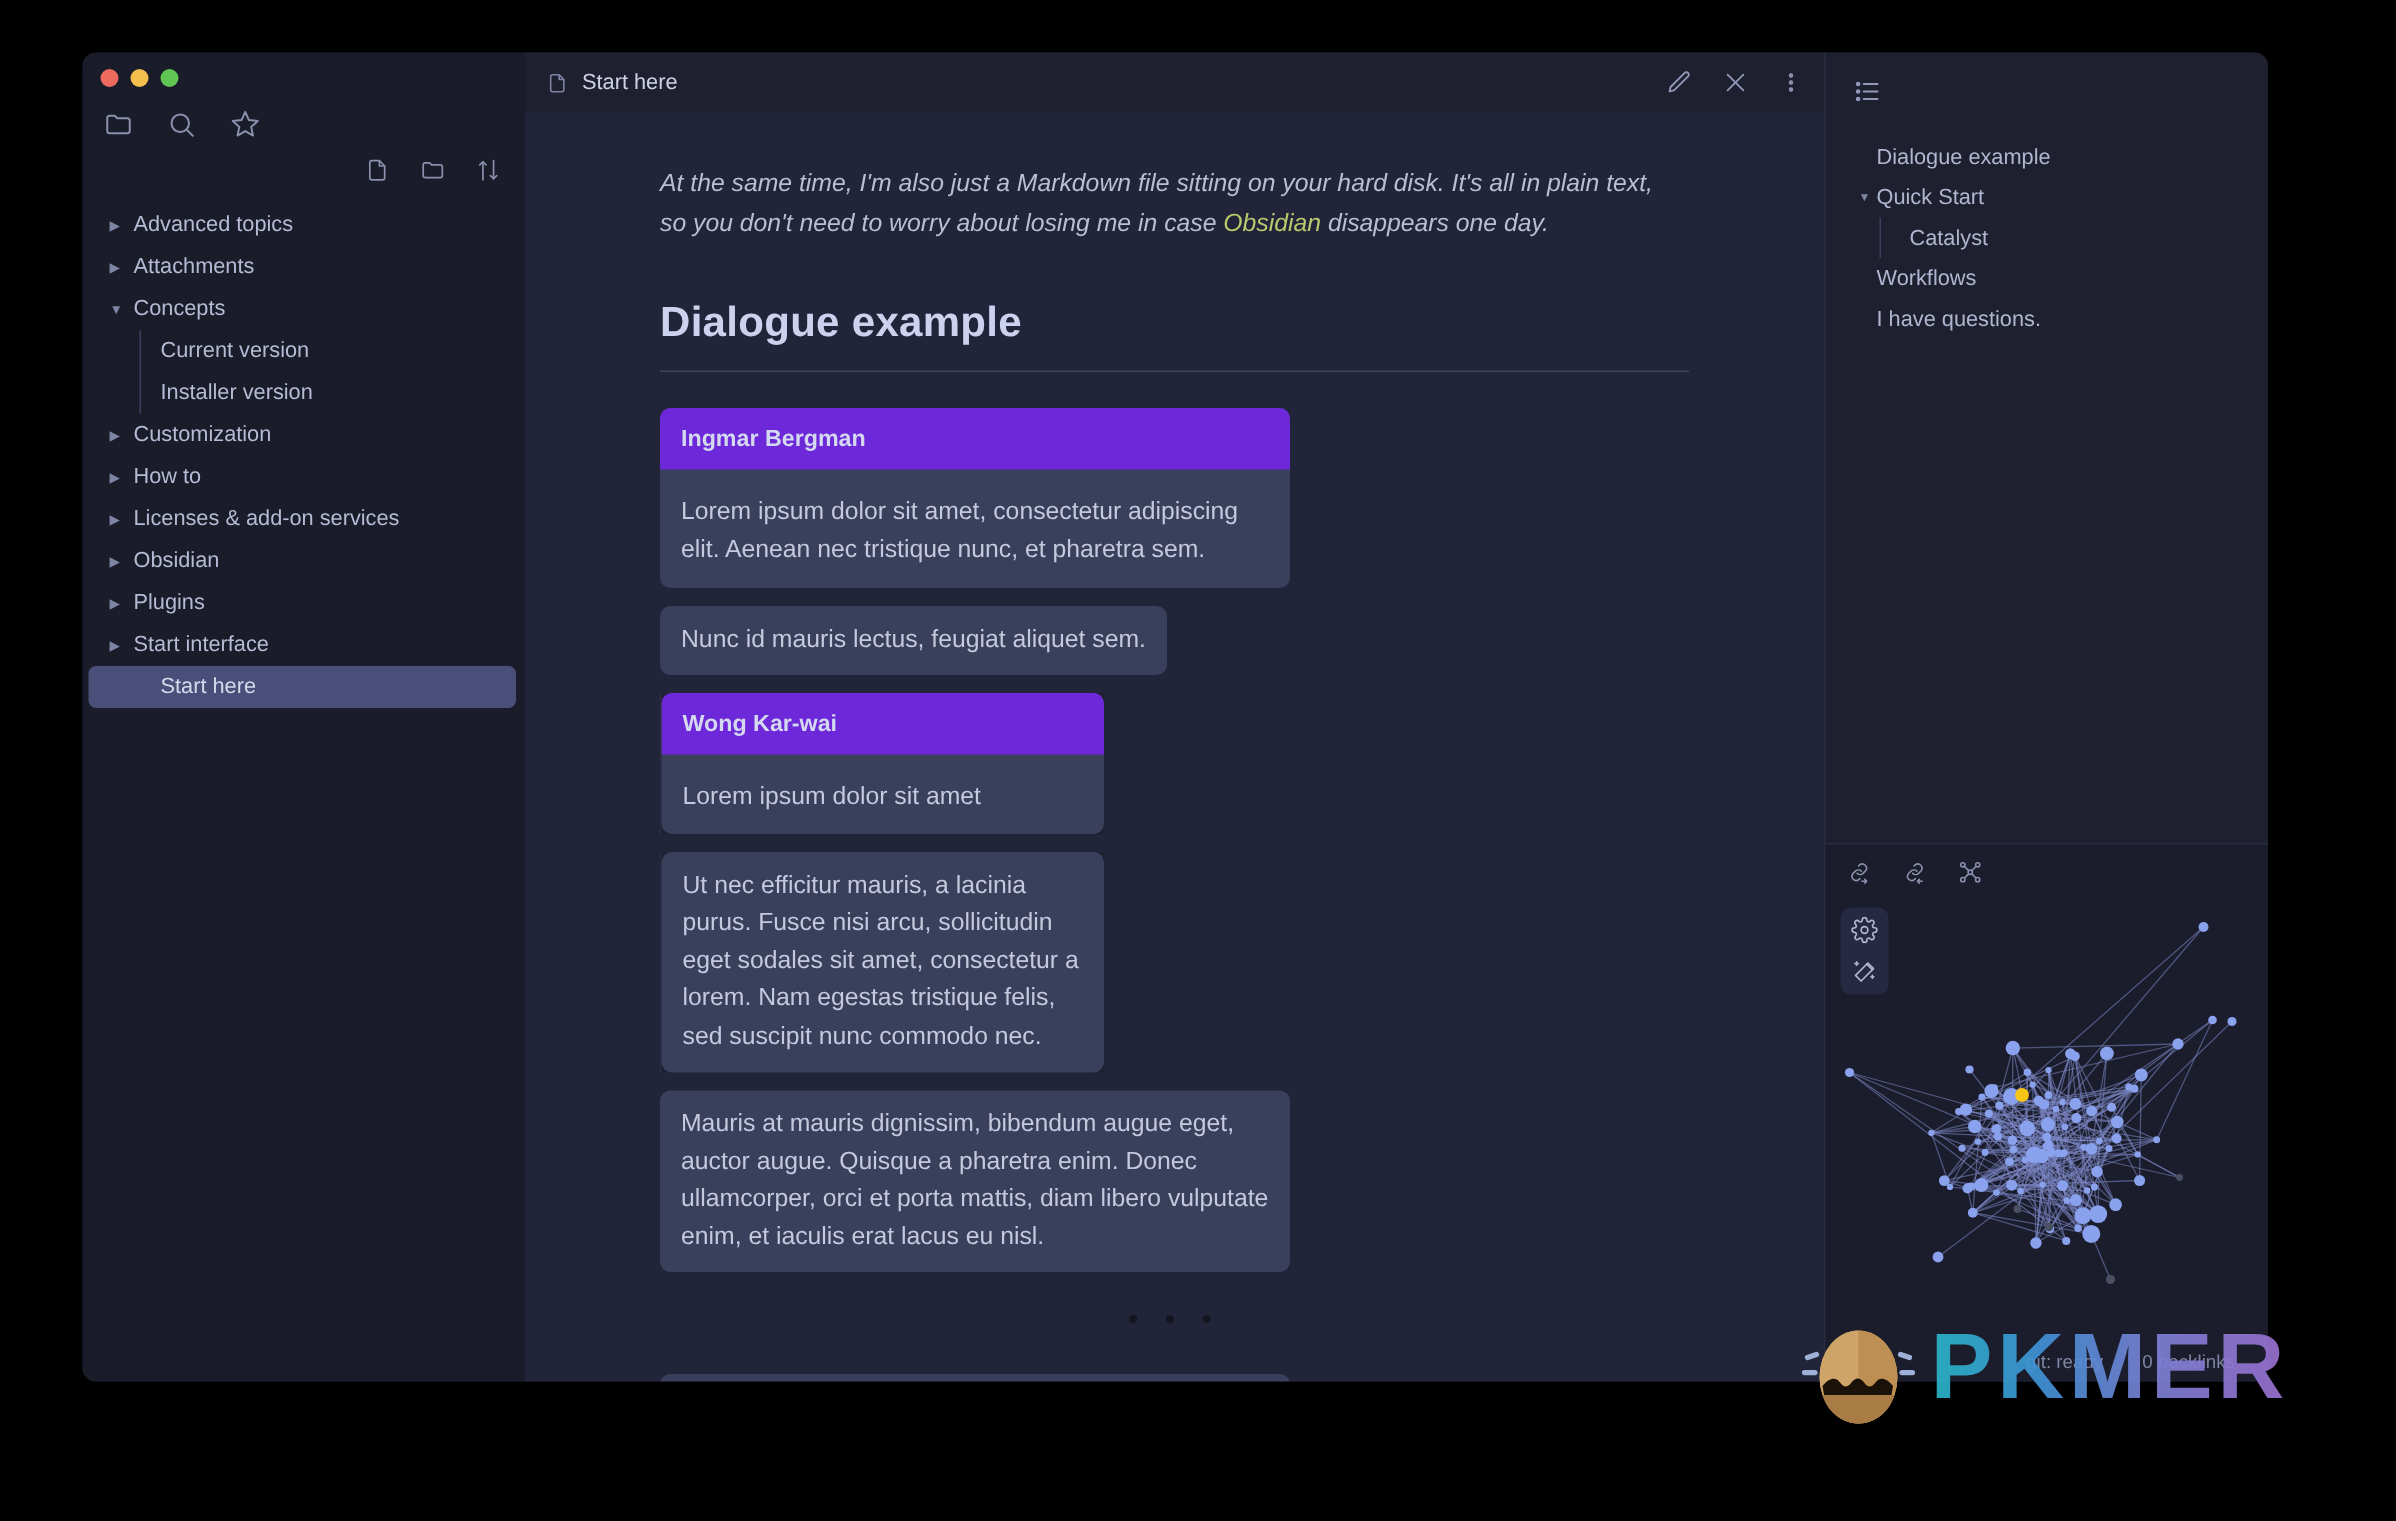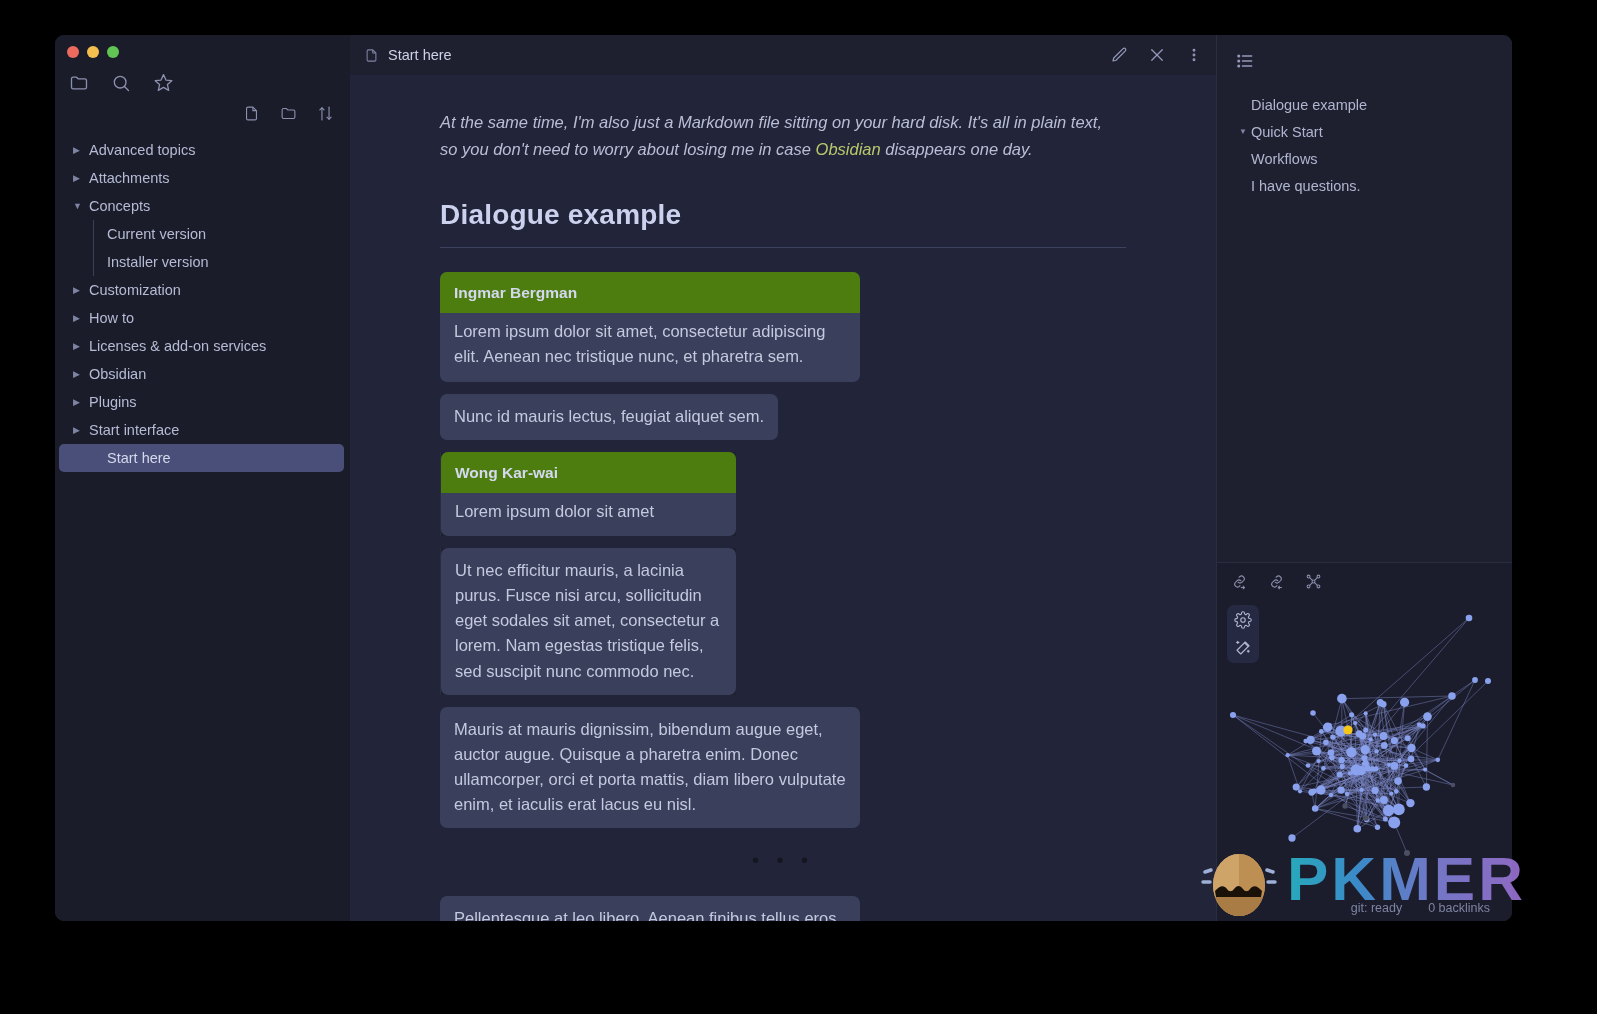--- a/index.html
+++ b/index.html
@@ -176,27 +176,27 @@
   .bubble {
     background: #3a3f5c;
     border-radius: 7px;
     overflow: hidden;
     max-width: 420px;
     color: #c4c9de;
     font-size: 16.5px;
     line-height: 1.52;
   }
   .bubble .name {
-    background: #4d7c0f;
+    background: #6d28d9;
     color: #d4d9f0;
     font-weight: bold;
     font-size: 15.5px;
     padding: 9px 14px 9px 14px;
   }
-  .bubble .body { padding: 6px 14px 12px 14px; }
+  .bubble .body { padding: 16px 14px 12px 14px; }
   .bubble.nohead .body { padding: 10px 14px 11px 14px; }
 
   .dots {
     text-align: center;
     color: #14161f;
     letter-spacing: 6px;
     font-size: 20px;
     margin: 22px 0 26px 0;
     line-height: 1;
     user-select: none;
@@ -286,21 +286,21 @@
     gap: 26px;
     color: #7e84a3;
     font-size: 12.5px;
     z-index: 20;
   }
 
   
   .watermark {
     position: absolute;
     left: 1199px;
-    top: 839px;
+    top: 872px;
     display: flex;
     align-items: center;
     gap: 8px;
     z-index: 30;
     pointer-events: none;
   }
   .wm-text {
     font-size: 62px;
     font-weight: bold;
     letter-spacing: 3px;
@@ -515,20 +515,23 @@
       </span>
     </div>
 
     <div class="outline">
         <div class="out-row">
           <span>Dialogue example</span>
         </div>
         <div class="out-row">
           <span class="tw">▼</span>
           <span>Quick Start</span>
+        </div>
+        <div class="out-row sub">
+          <span>Catalyst</span>
         </div>
         <div class="out-row">
           <span>Workflows</span>
         </div>
         <div class="out-row">
           <span>I have questions.</span>
         </div>
       </div>
 
     <div class="graph-pane">

